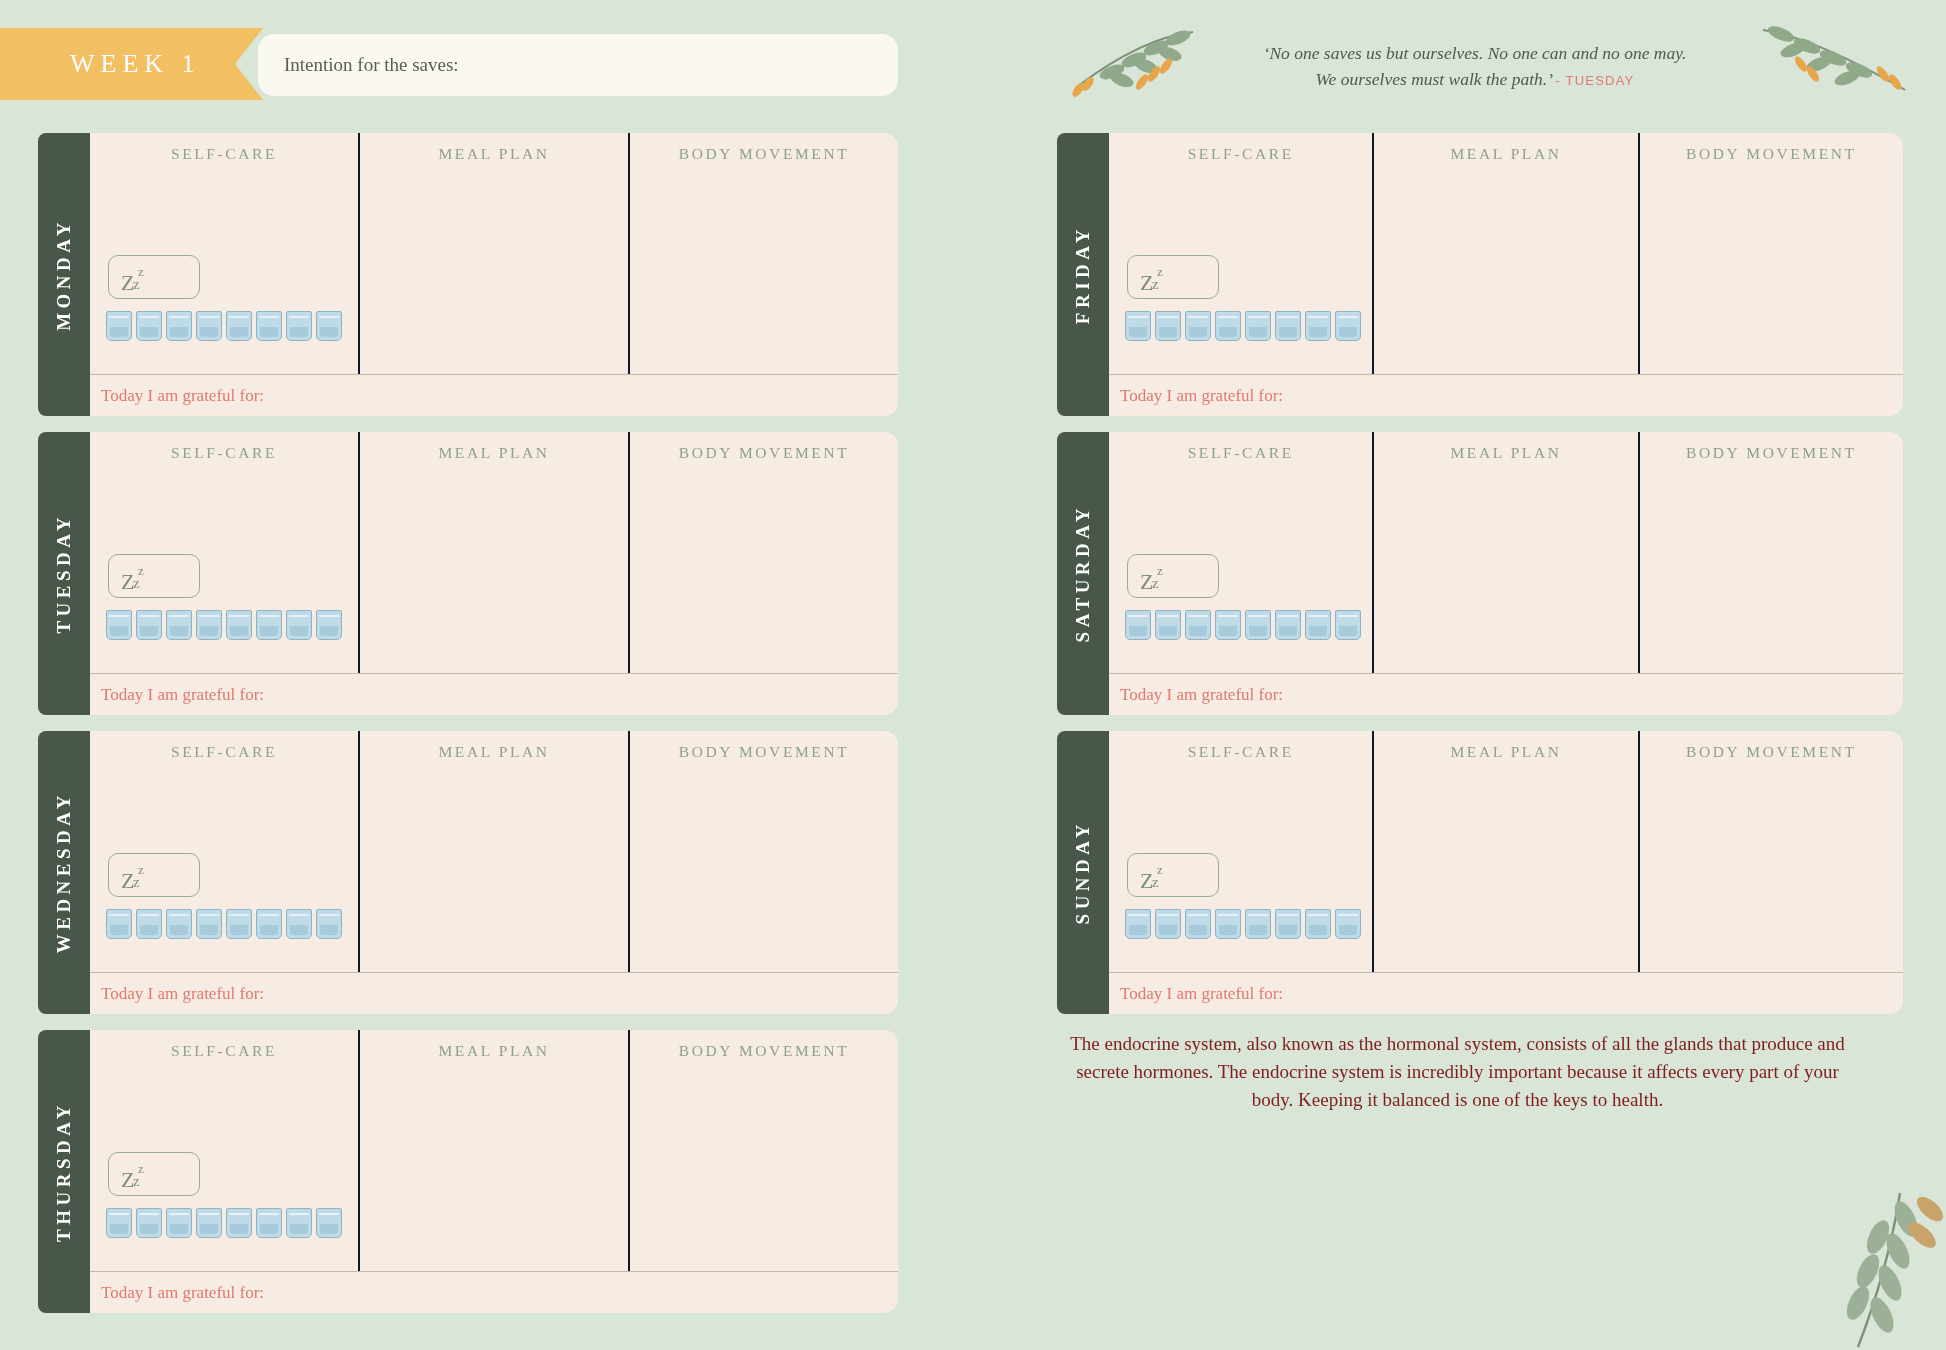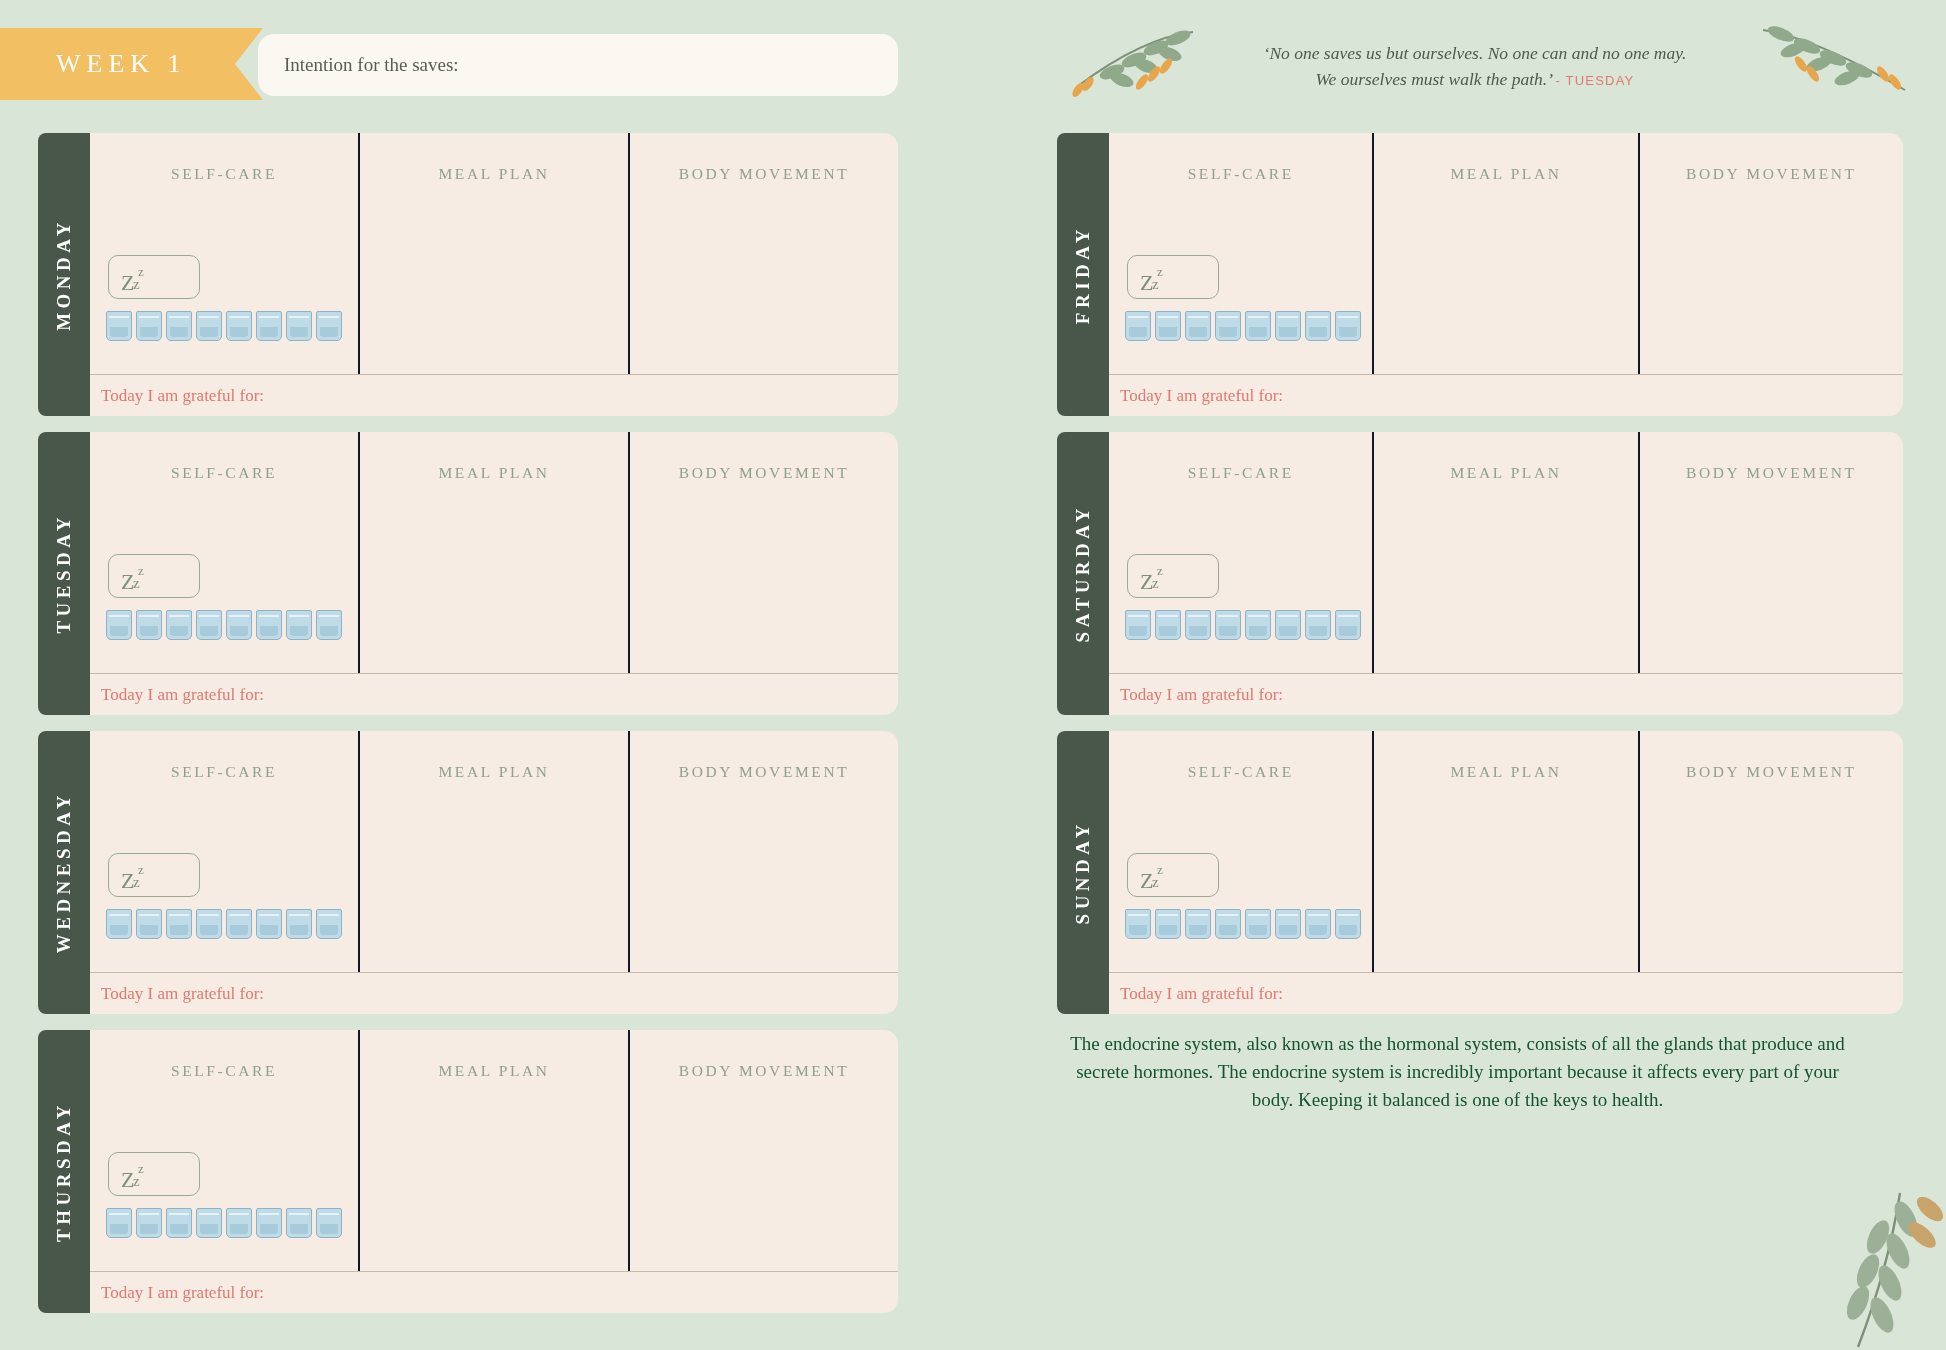--- a/index.html
+++ b/index.html
@@ -12,21 +12,21 @@
     overflow:hidden;
   }
   .page { position:absolute; inset:0; }
 
   
   .week-banner {
     position:absolute; left:0; top:28px;
     width:235px; height:72px;
     background:#f3bf63;
     display:flex; align-items:center;
-    padding-left:56px;
+    padding-left:70px;
   }
   .week-banner .label {
     font-family:"Liberation Serif", serif;
     font-size:26px; letter-spacing:6px; color:#ffffff;
     font-weight:400;
   }
   .week-banner:after {
     content:"";
     position:absolute; right:-1px; top:0;
     border-top:36px solid #d9e5d6;
@@ -101,21 +101,20 @@
     position:relative;
     padding-top:12px;
   }
   .col + .col { border-left:2px solid #0f172a; }
   .col-title {
     text-align:center;
     font-family:"Liberation Serif", serif;
     font-size:15.5px;
     letter-spacing:2.6px;
     color:#8fa08b;
-    margin-top:20px;
   }
   .grateful {
     height:42px;
     border-top:1px solid #c9b7a8;
     display:flex; align-items:center;
     padding-left:11px;
   }
   .grateful span {
     font-family:"Liberation Serif", serif;
     font-size:17px; color:#e0796f;
@@ -153,21 +152,21 @@
     content:"";
     position:absolute; left:3px; right:3px; bottom:3px;
     height:10px; background:#a8cbdb; border-radius:0 0 3px 3px;
   }
 
   
   .info {
     position:absolute; left:1070px; top:1030px; width:775px;
     text-align:center;
     font-family:"Liberation Serif", serif;
-    font-size:19px; line-height:1.48; color:#14532d;
+    font-size:19px; line-height:1.48; color:#7f1d1d;
   }
 
   
   .reflect {
     position:absolute; left:1057px; top:1128px;
     width:845px; height:172px;
     background:#f6ece3; border-radius:14px;
     padding:16px 22px;
   }
   .reflect span {

